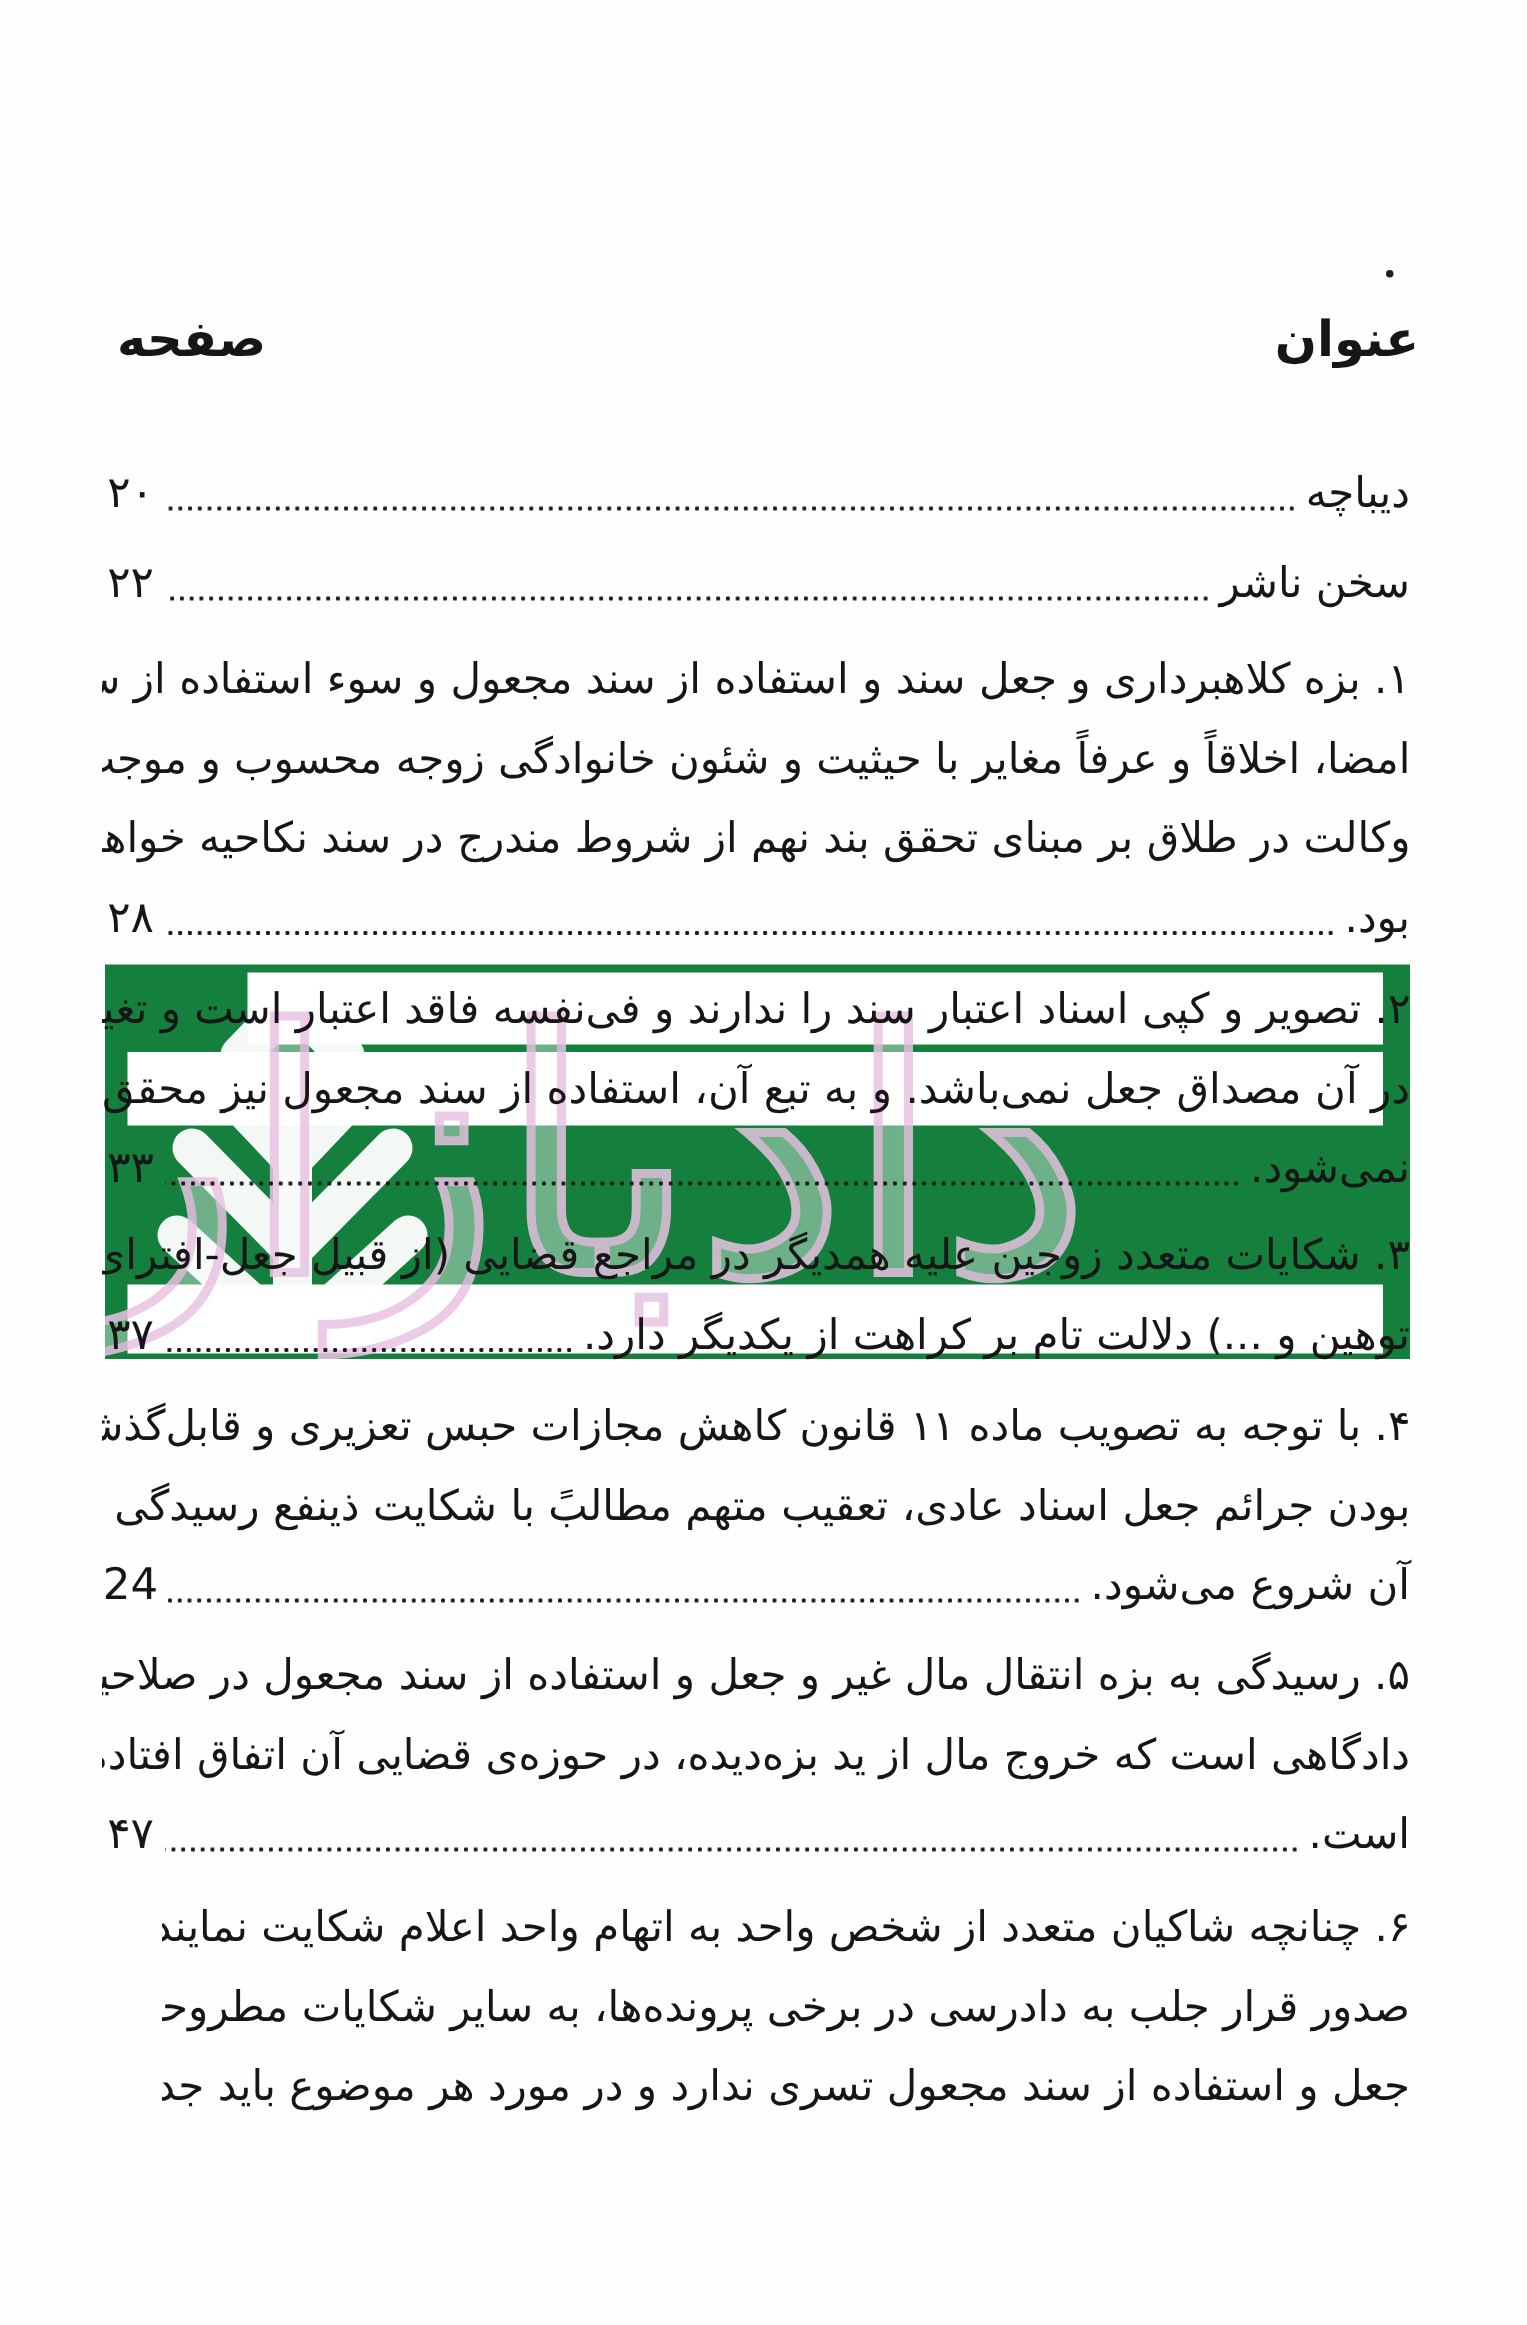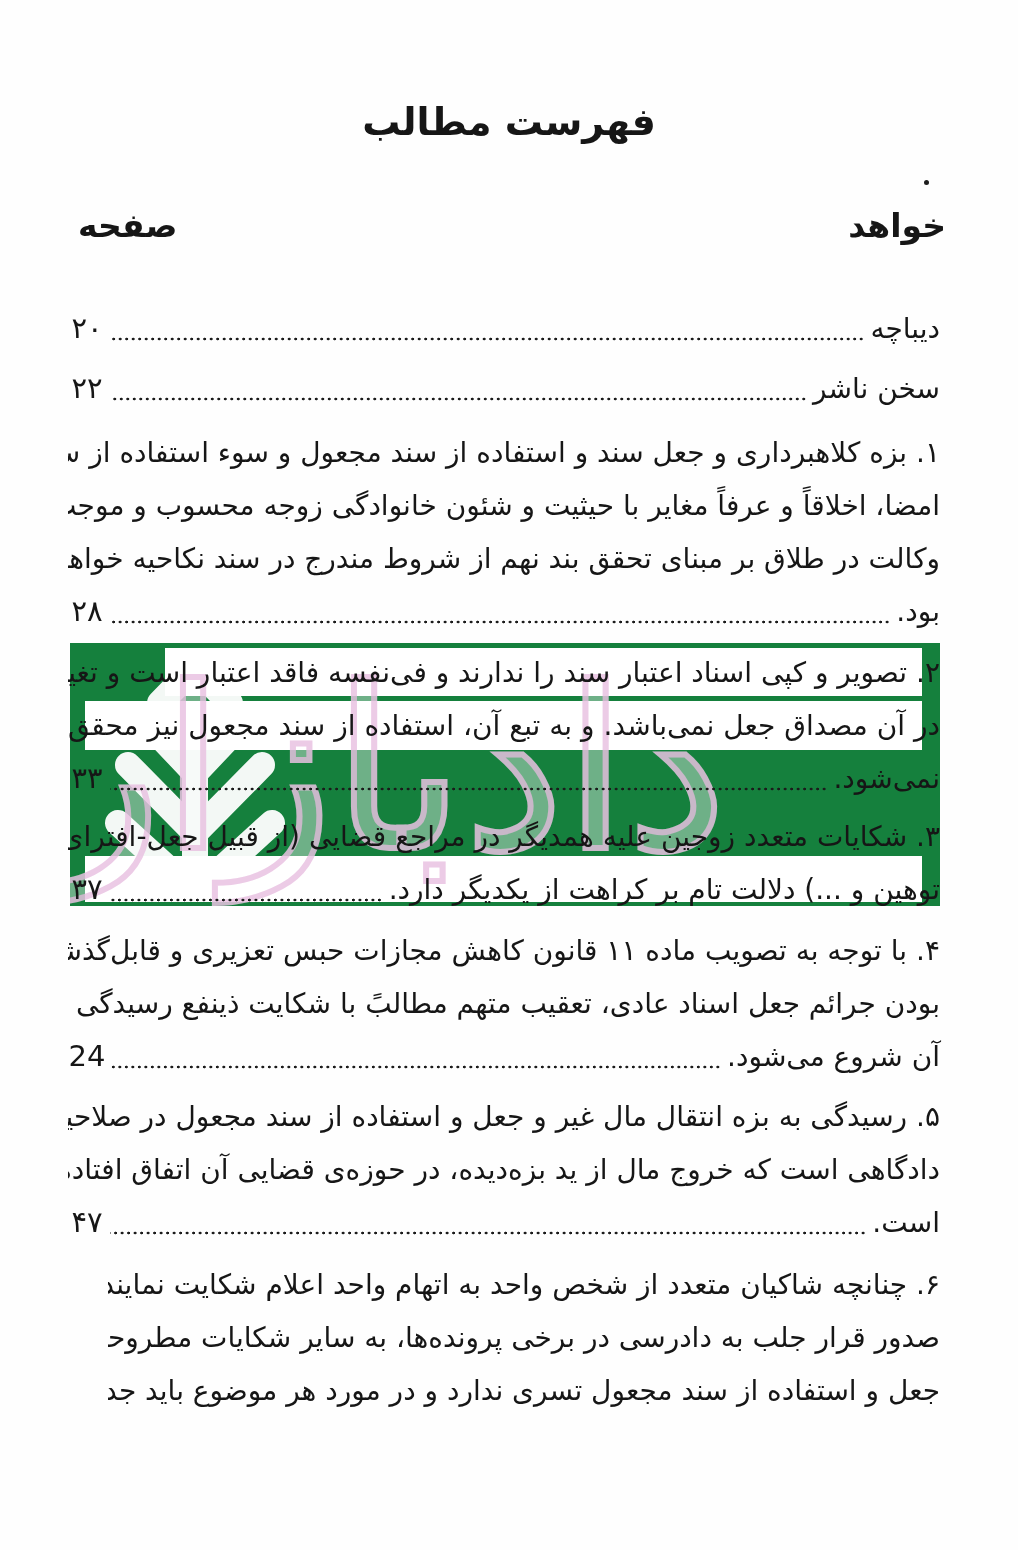--- a/index.html
+++ b/index.html
@@ -77,24 +77,23 @@
   }
   
   .e0{top:302px;} .e1{top:362px;} .e2{top:426px;} .e3{top:646px;}
   .e4{top:810px;} .e5{top:924px;} .e6{top:1090px;} .e7{top:1258px;margin-left:40px;}
 </style>
 </head>
 <body>
 
 <div class="page">
 
-  <div class="doc-title">فهرست مطالب</div>
   <span class="stray-dot"></span>
   <div class="col-header">
-    <span>خواهد</span>
+    <span>عنوان</span>
     <span>صفحه</span>
   </div>
 
   <div class="watermark">
     <div class="wm-stripe s1"></div>
     <div class="wm-stripe s2"></div>
     <div class="wm-stripe s3"></div>
     <svg class="wm-tree" width="200" height="245" viewBox="0 0 200 245">
       <g stroke="#ffffff" stroke-width="26" stroke-linecap="round" fill="none">
         <path d="M95,240 L95,70"></path>

